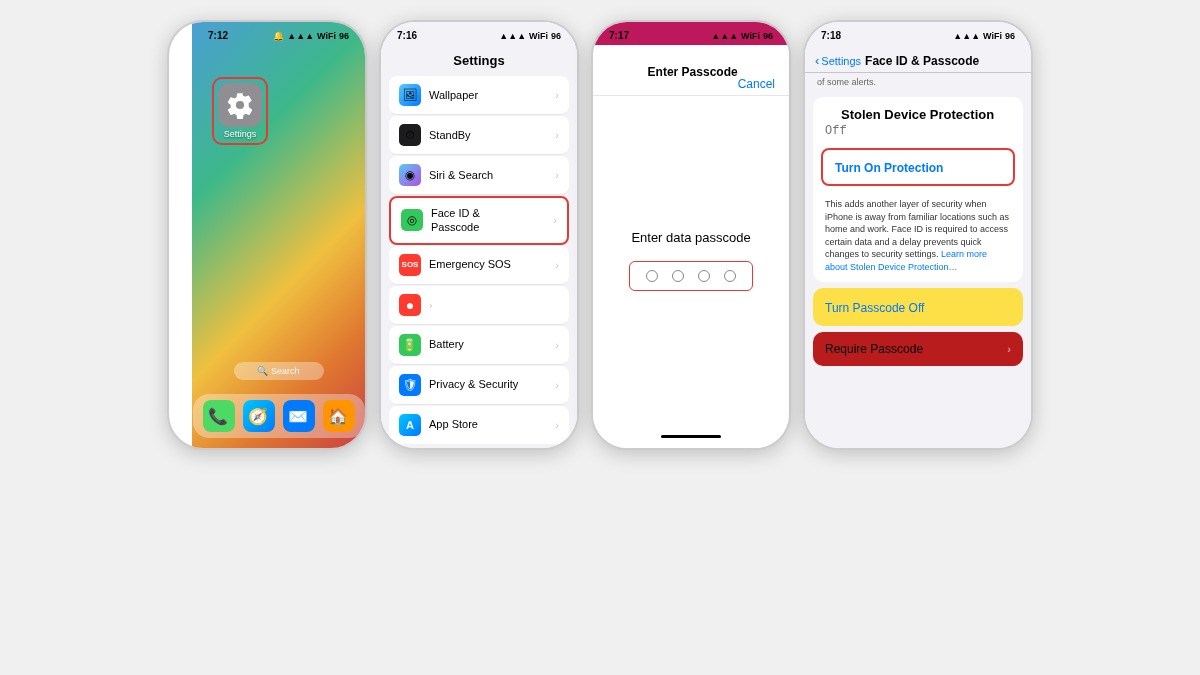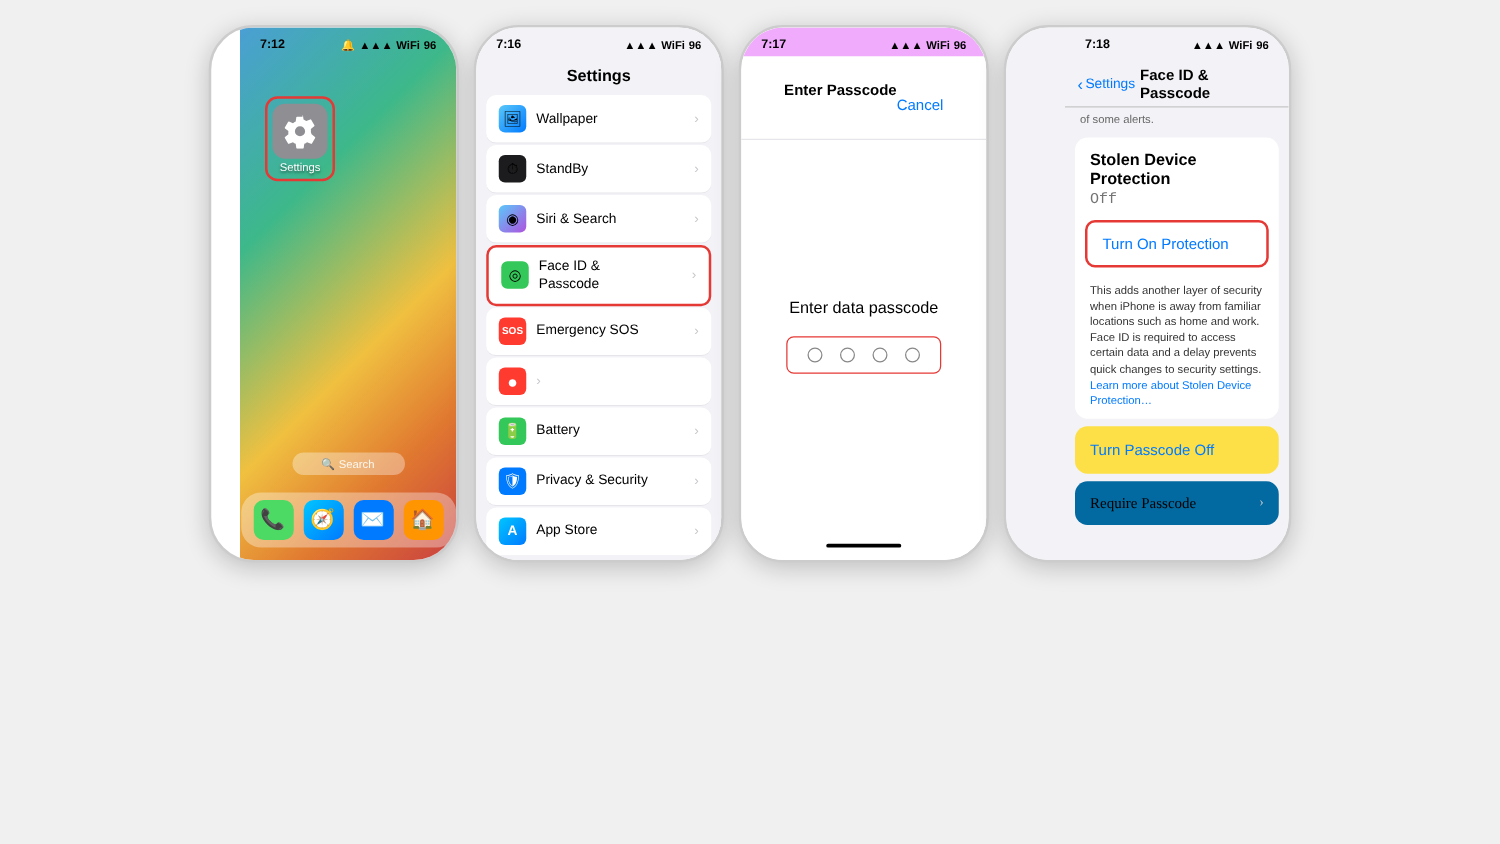--- a/index.html
+++ b/index.html
@@ -195,23 +195,23 @@
     }
     .passcode-screen {
       width: 100%;
       height: 100%;
       background: #fff;
       display: flex;
       flex-direction: column;
     }
     .passcode-header {
       display: flex;
-      justify-content: center;
-      align-items: center;
-      padding: 8px 14px 20px;
+      justify-content: flex-end;
+      align-items: center;
+      padding: 8px 14px 4px;
       border-bottom: 0.5px solid #e5e5ea;
     }
     .passcode-title {
       font-size: 12px;
       font-weight: 600;
       color: #000;
     }
     .passcode-cancel {
       font-size: 12px;
       color: #007aff;
@@ -255,21 +255,20 @@
     
     .screen4 {
       width: 230px;
       height: 430px;
     }
     .faceid-screen {
       width: 100%;
       height: 100%;
       background: #f2f2f7;
       overflow: hidden;
-      padding-left: 47px;
     }
     .faceid-nav {
       display: flex;
       align-items: center;
       padding: 8px 10px 4px;
       background: #f2f2f7;
       border-bottom: 0.5px solid #c6c6c8;
     }
     .back-btn {
       display: flex;
@@ -299,39 +298,40 @@
       margin: 6px 8px;
       overflow: hidden;
     }
     .faceid-section-header {
       padding: 10px 12px 2px;
     }
     .stolen-title {
       font-size: 13px;
       font-weight: 600;
       color: #000;
+      margin-left: 16px;
     }
     .stolen-status {
       font-size: 12px;
       color: #737373;
       padding: 0 12px 6px;
       font-family: Liberation Mono, monospace;
     }
     .turn-on-btn {
       margin: 4px 8px 8px;
       border: 2px solid #e53935;
       border-radius: 8px;
       padding: 8px 12px;
       background: #fff;
       cursor: pointer;
     }
     .turn-on-label {
       font-size: 12px;
       color: #007aff;
-      font-weight: 400;
+      font-weight: 700;
     }
     .stolen-desc {
       font-size: 9px;
       color: #333;
       padding: 4px 12px 8px;
       line-height: 1.4;
     }
     .stolen-desc a {
       color: #007aff;
     }
@@ -347,25 +347,24 @@
       cursor: pointer;
     }
     .action-row:last-child {
       border-bottom: none;
     }
     .action-label {
       font-size: 12px;
       color: #007aff;
     }
     .require-section {
-      background: #0369a1;
+      background: #b91c1c;
       border-radius: 10px;
       margin: 6px 8px;
       overflow: hidden;
-      font-family: Liberation Serif, serif;
     }
     .require-row {
       display: flex;
       justify-content: space-between;
       align-items: center;
       padding: 10px 12px;
     }
     .require-label {
       font-size: 12px;
       color: #000;
@@ -479,21 +478,21 @@
           <span class="row-label">App Store</span>
           <span class="row-chevron">›</span>
         </div>
 
       </div>
     </div>
   </div>
 
   <div class="phone-frame screen3">
     <div class="passcode-screen">
-      <div class="status-bar" style="background:#f0abfc;">
+      <div class="status-bar" style="background:#be185d;">
         <span>7:17</span>
         <div class="status-right">
           <span>▲▲▲</span>
           <span>WiFi</span>
           <span>96</span>
         </div>
       </div>
       <div class="passcode-header">
         <span class="passcode-title">Enter Passcode</span>
         <span class="passcode-cancel">Cancel</span>

